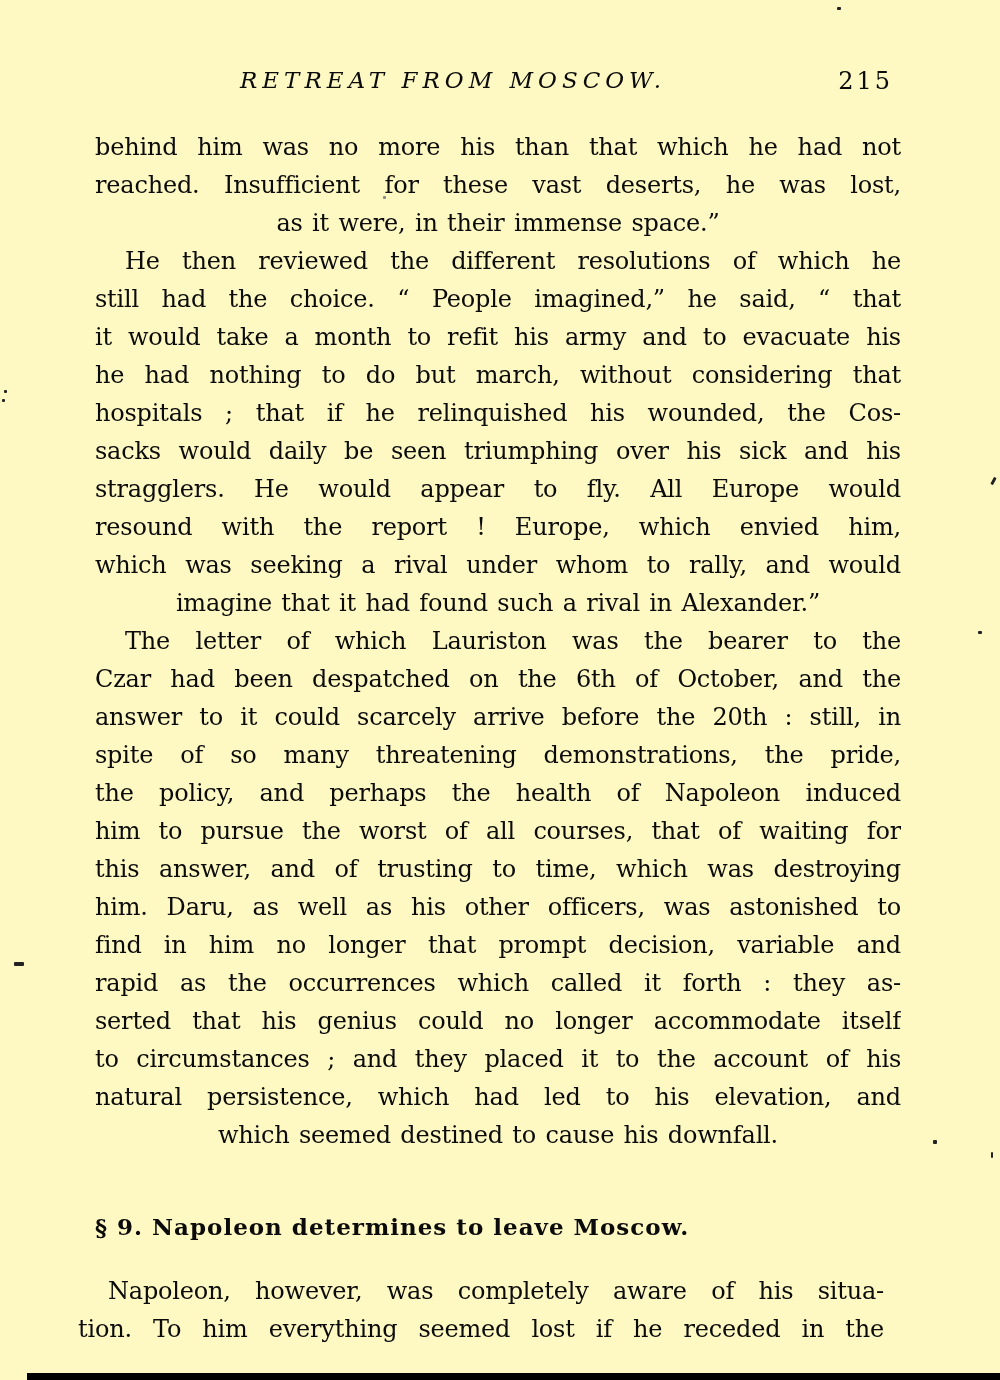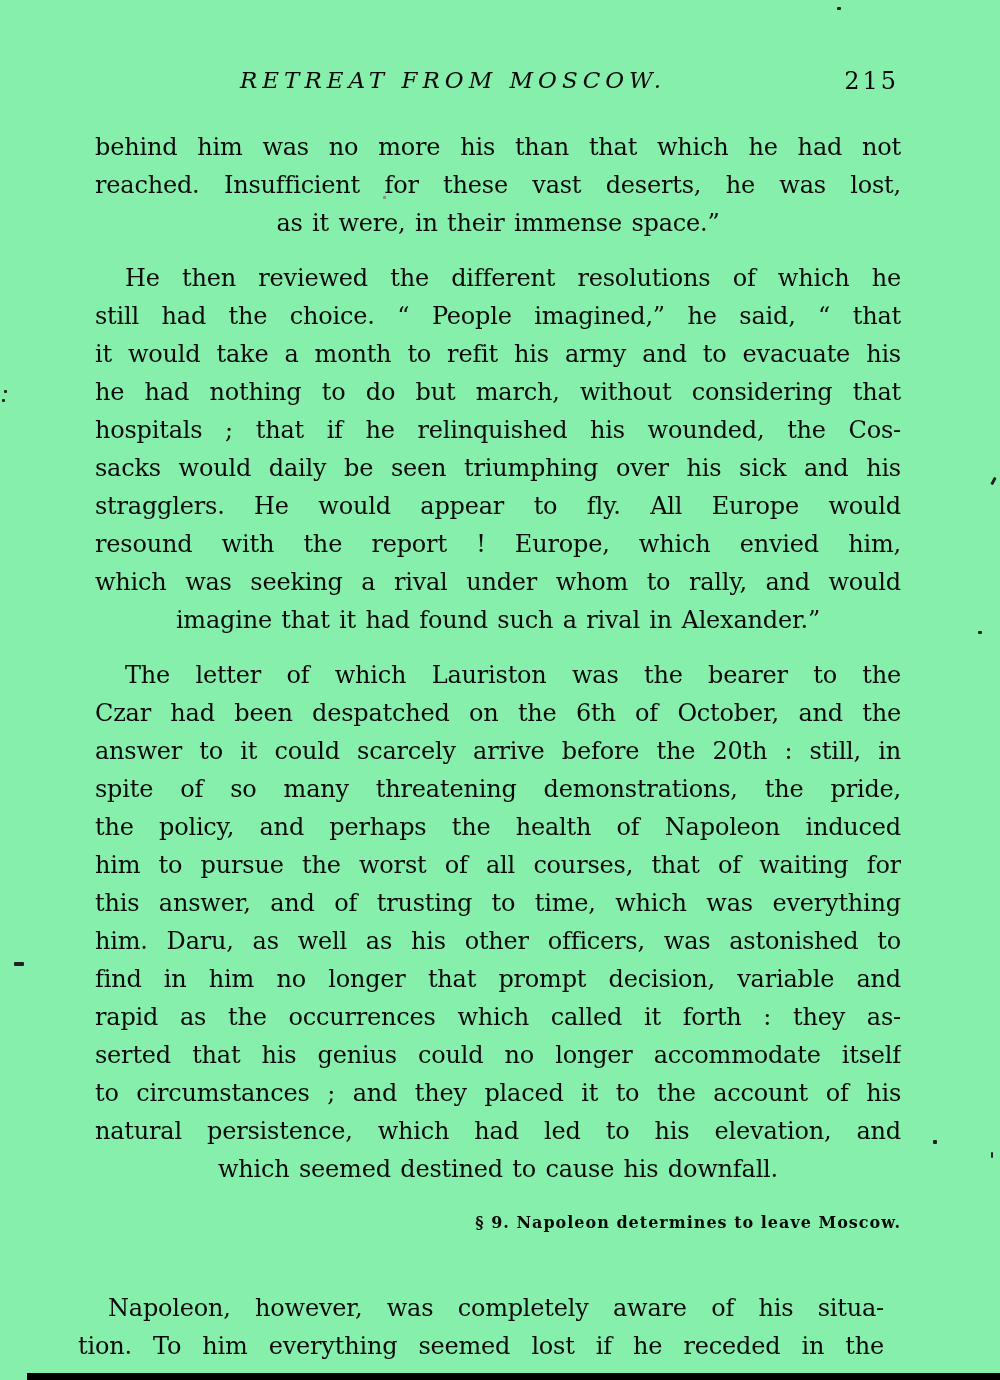--- a/index.html
+++ b/index.html
@@ -1,20 +1,20 @@
 <!DOCTYPE html>
 <html><head>
 <meta charset="utf-8">
 <style>
   html, body { margin: 0; padding: 0; background: #ffffff; }
   .page {
     position: relative;
     width: 1000px;
     height: 1380px;
-    background: #86efac;
+    background: #fef9c3;
     color: #0b0b0b;
     font-family: "DejaVu Serif", "Liberation Serif", serif;
     overflow: hidden;
   }
   
   .header-row {
     position: absolute;
     top: 67px;
     left: 95px;
     width: 806px;
@@ -24,21 +24,21 @@
     position: absolute;
     left: 0; right: 90px;
     text-align: center;
     font-style: italic;
     font-size: 23px;
     letter-spacing: 5px;
     white-space: nowrap;
   }
   .page-number {
     position: absolute;
-    right: 2px;
+    right: 8px;
     top: 0;
     font-size: 24px;
     letter-spacing: 3px;
   }
   
   .text-block {
     position: absolute;
     left: 95px;
     top: 128px;
     width: 806px;
@@ -57,31 +57,31 @@
     text-align: justify;
     letter-spacing: -0.2px;
     word-spacing: 2px;
   }
   .line.just::after {
     content: "";
     display: inline-block;
     width: 100%;
     height: 0;
   }
-  .line.indent { text-indent: 30px; margin-top: 17px; }
+  .line.indent { text-indent: 30px; }
   .line.nojust { text-align: center; }
   
   .section-heading {
     position: absolute;
     top: 1213px;
     left: 95px;
     width: 806px;
-    text-align: right;
+    text-align: left;
     font-weight: bold;
-    font-size: 16px;
+    font-size: 23px;
     letter-spacing: 1px;
   }
   
   .speck { position: absolute; background: #222; border-radius: 1px; }
   .speck.faint { background: #8a8a8a; }
   .speck.tick { transform: rotate(28deg); }
   .scan-edge-bar {
     position: absolute;
     left: 27px;
     right: 0;
@@ -113,21 +113,21 @@
       <div class="line just">stragglers.  He would appear to fly.  All Europe would</div>
       <div class="line just">resound with the report !  Europe, which envied him,</div>
       <div class="line just">which was seeking a rival under whom to rally, and would</div>
       <div class="line nojust">imagine that it had found such a rival in Alexander.”</div>
       <div class="line just indent">The letter of which Lauriston was the bearer to the</div>
       <div class="line just">Czar had been despatched on the 6th of October, and the</div>
       <div class="line just">answer to it could scarcely arrive before the 20th : still, in</div>
       <div class="line just">spite of so many threatening demonstrations, the pride,</div>
       <div class="line just">the policy, and perhaps the health of Napoleon induced</div>
       <div class="line just">him to pursue the worst of all courses, that of waiting for</div>
-      <div class="line just">this answer, and of trusting to time, which was everything</div>
+      <div class="line just">this answer, and of trusting to time, which was destroying</div>
       <div class="line just">him.  Daru, as well as his other officers, was astonished to</div>
       <div class="line just">find in him no longer that prompt decision, variable and</div>
       <div class="line just">rapid as the occurrences which called it forth : they as-</div>
       <div class="line just">serted that his genius could no longer accommodate itself</div>
       <div class="line just">to circumstances ; and they placed it to the account of his</div>
       <div class="line just">natural persistence, which had led to his elevation, and</div>
       <div class="line nojust">which seemed destined to cause his downfall.</div>
     </div>
 
   <div class="section-heading">§ 9.  Napoleon determines to leave Moscow.</div>

